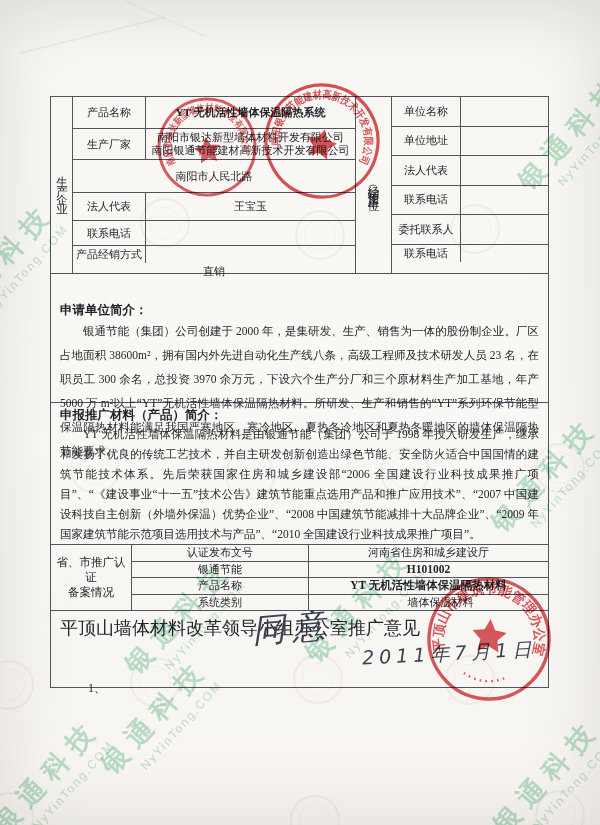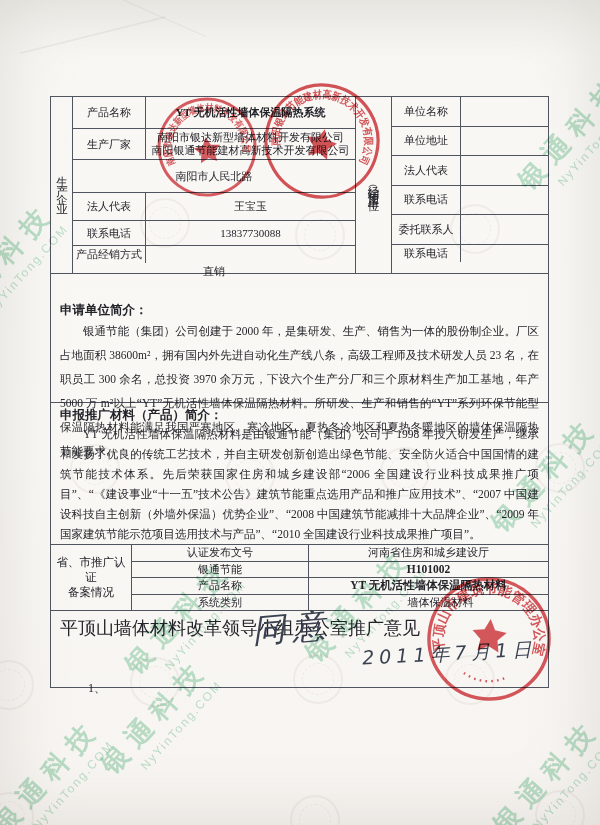--- a/index.html
+++ b/index.html
@@ -169,21 +169,20 @@
         </div>
         <div class="irow">
           <div class="cell value">南阳市人民北路</div>
         </div>
         <div class="irow">
           <div class="cell label">法人代表</div>
           <div class="cell value">王宝玉</div>
         </div>
         <div class="irow">
           <div class="cell label">联系电话</div>
-          <div class="cell value">13837730088</div>
         </div>
         <div class="irow">
           <div class="cell label">产品经销方式</div>
           <div class="cell value">直销</div>
         </div>
       </div>
       <div class="vlabel col-dist">
         <span>经销（使用）单位</span>
       </div>
       <div class="rows right-rows">

